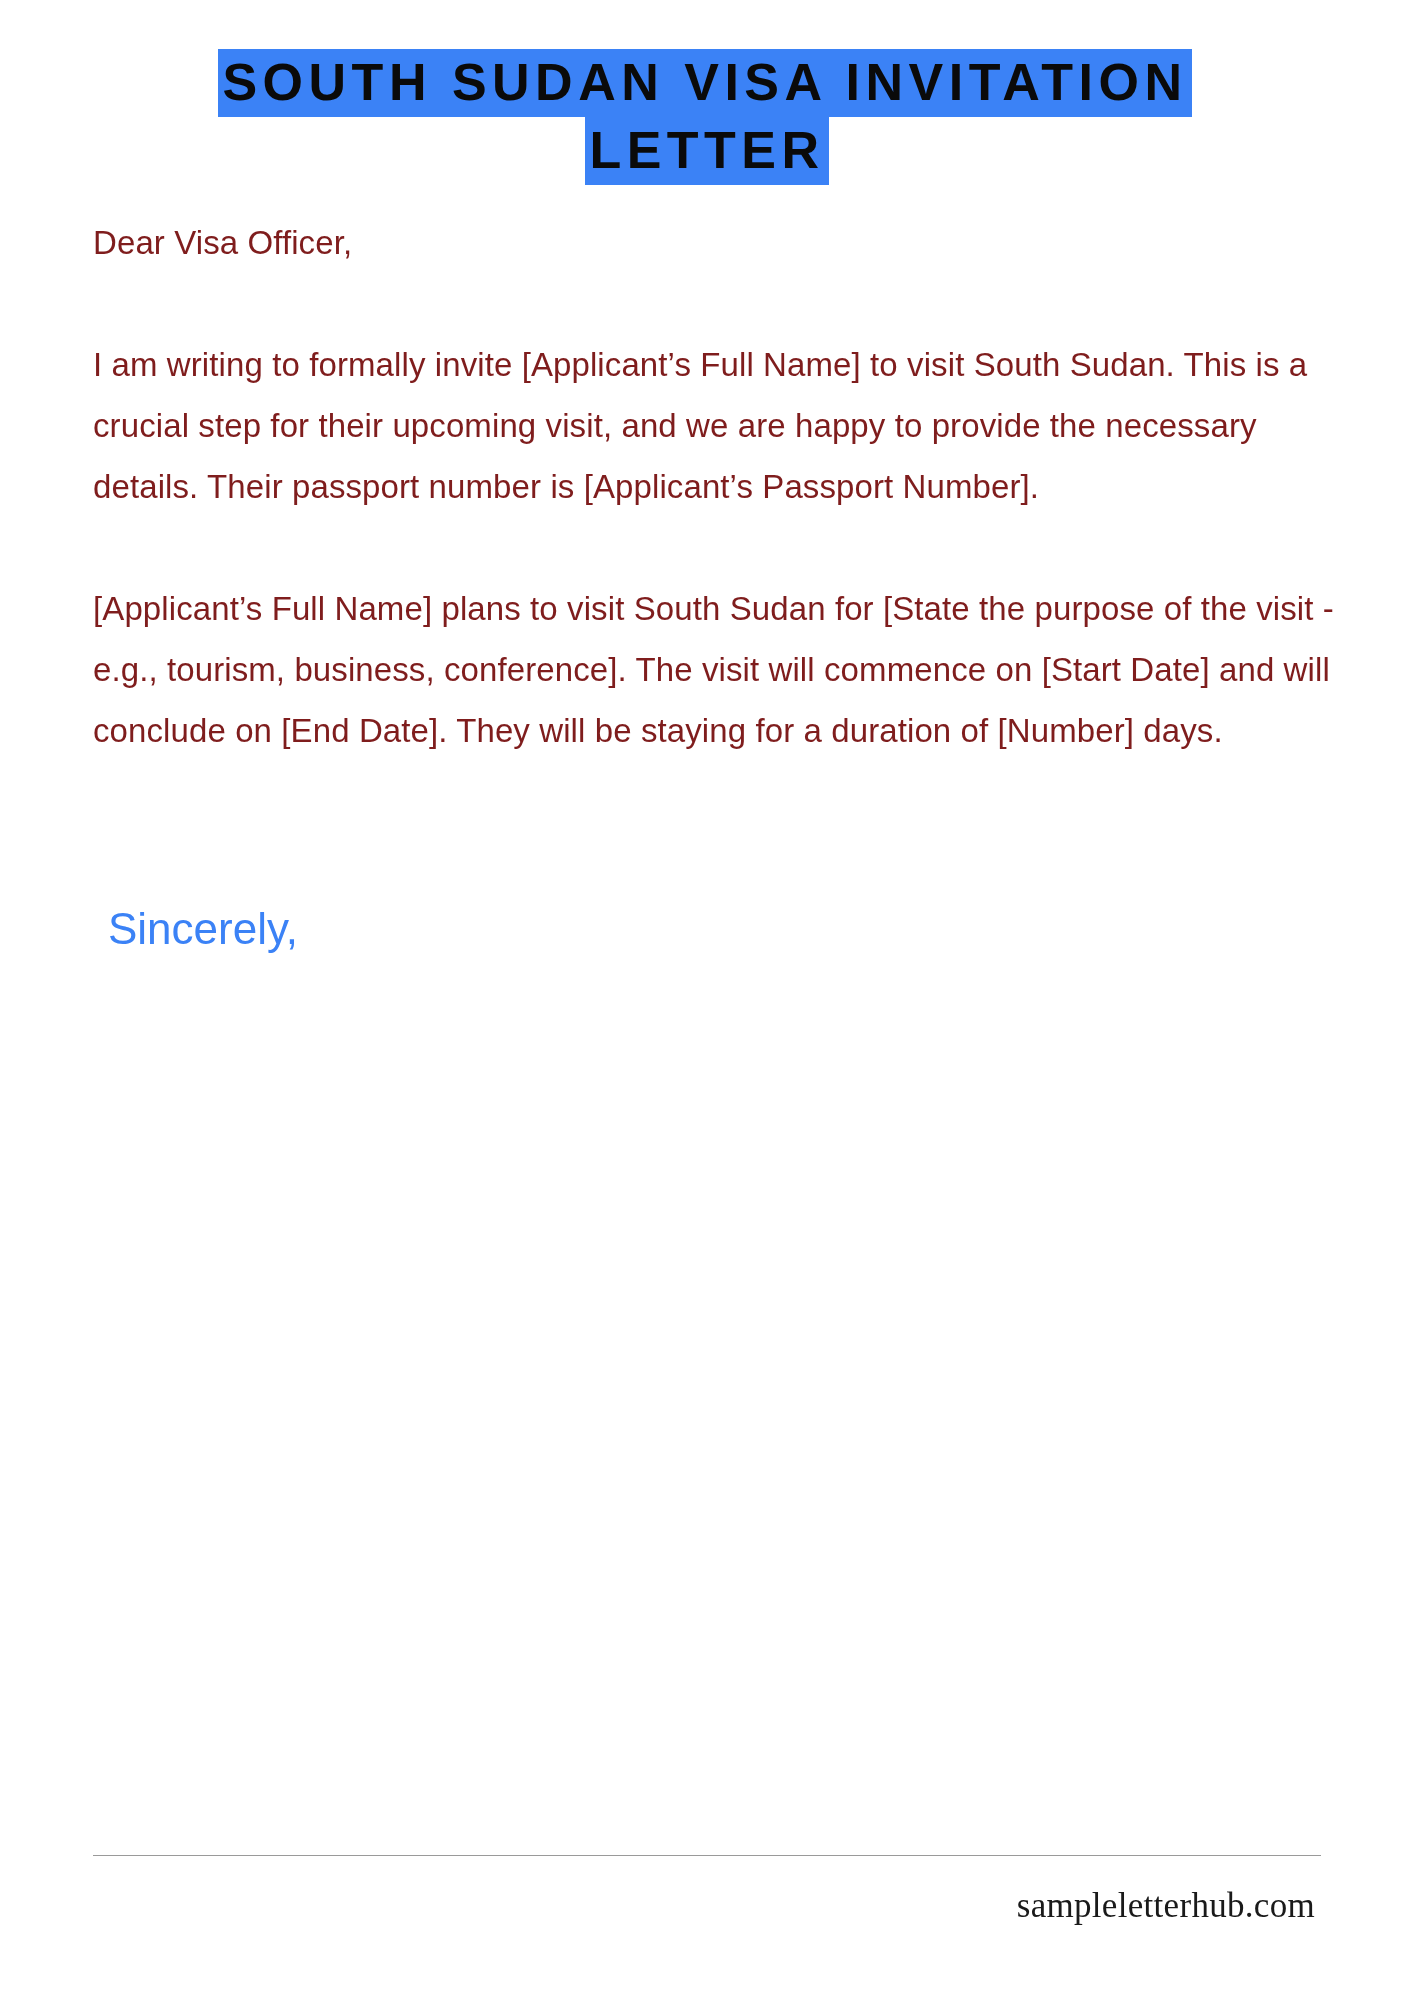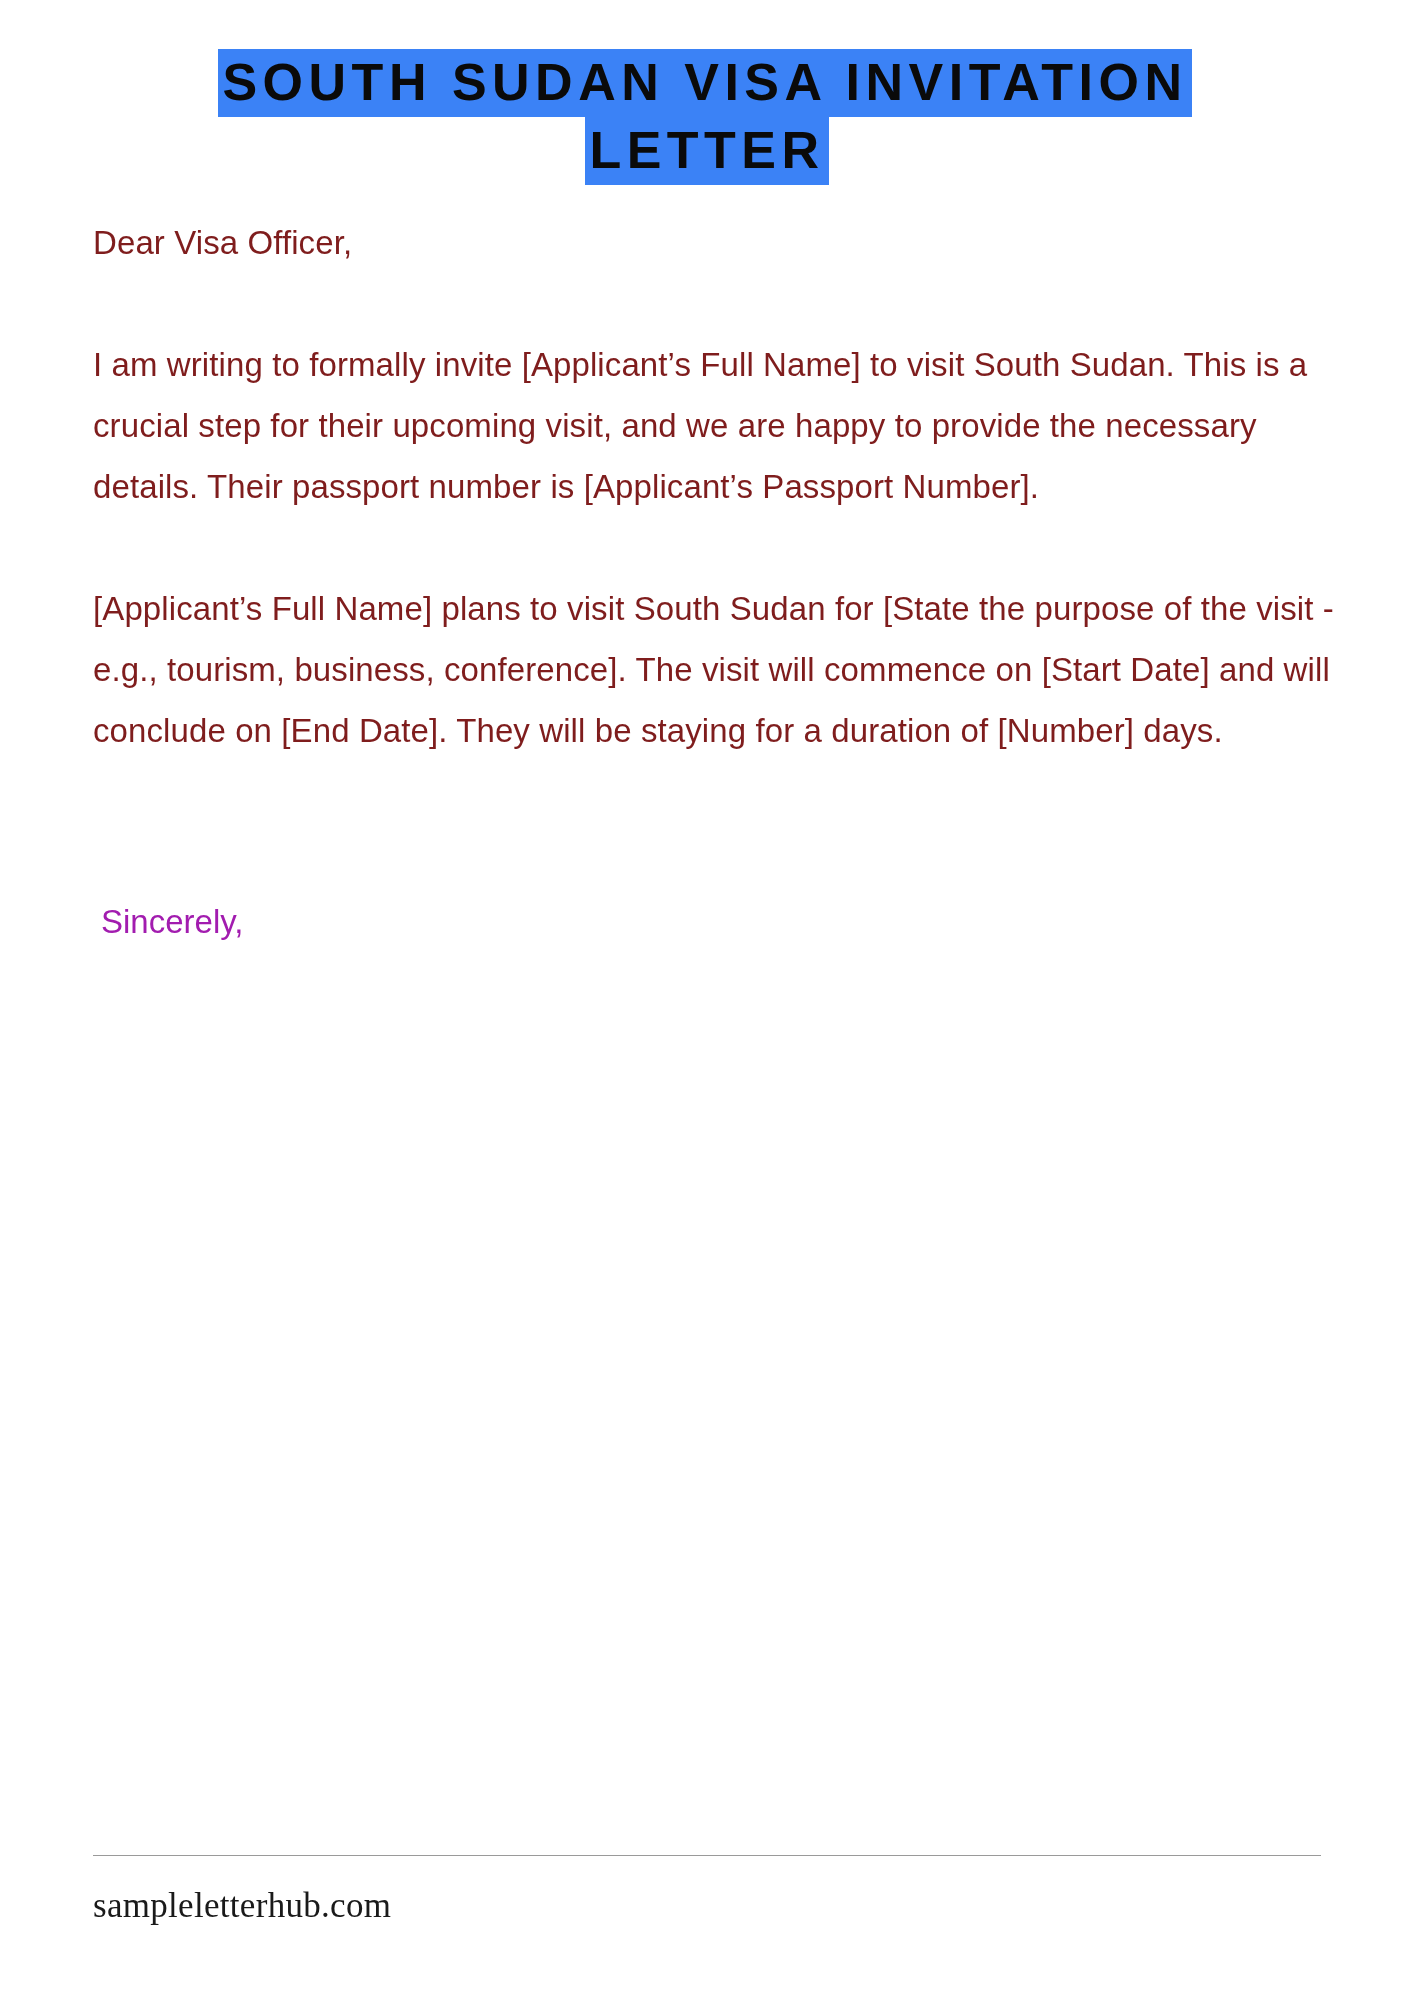--- a/index.html
+++ b/index.html
@@ -54,40 +54,41 @@
     color: #7f1d1d;
     margin: 0;
     letter-spacing: 0.1px;
   }
   .spacer-line {
     height: 61px;
   }
   .sign-line {
     font-family: "Liberation Sans", "DejaVu Sans", sans-serif;
     font-weight: 400;
-    font-size: 33px;
+    font-size: 44px;
     line-height: 61px;
-    color: #a21caf;
-    margin: 8px;
+    color: #3b82f6;
+    margin: 15px;
   }
 
   
   .footer-rule {
     position: absolute;
     left: 93px;
     top: 1855px;
     width: 1228px;
     height: 1px;
     background: #9a9a9a;
   }
   .footer-brand {
     position: absolute;
-    left: 93px;
+    left: 87px;
     top: 1882px;
     width: 1228px;
+    text-align: right;
     font-family: "Liberation Serif", "DejaVu Serif", serif;
     font-weight: 400;
     font-size: 35px;
     line-height: 48px;
     color: #1a1a1a;
     letter-spacing: 0.3px;
   }
 </style>
 </head>
 <body>

